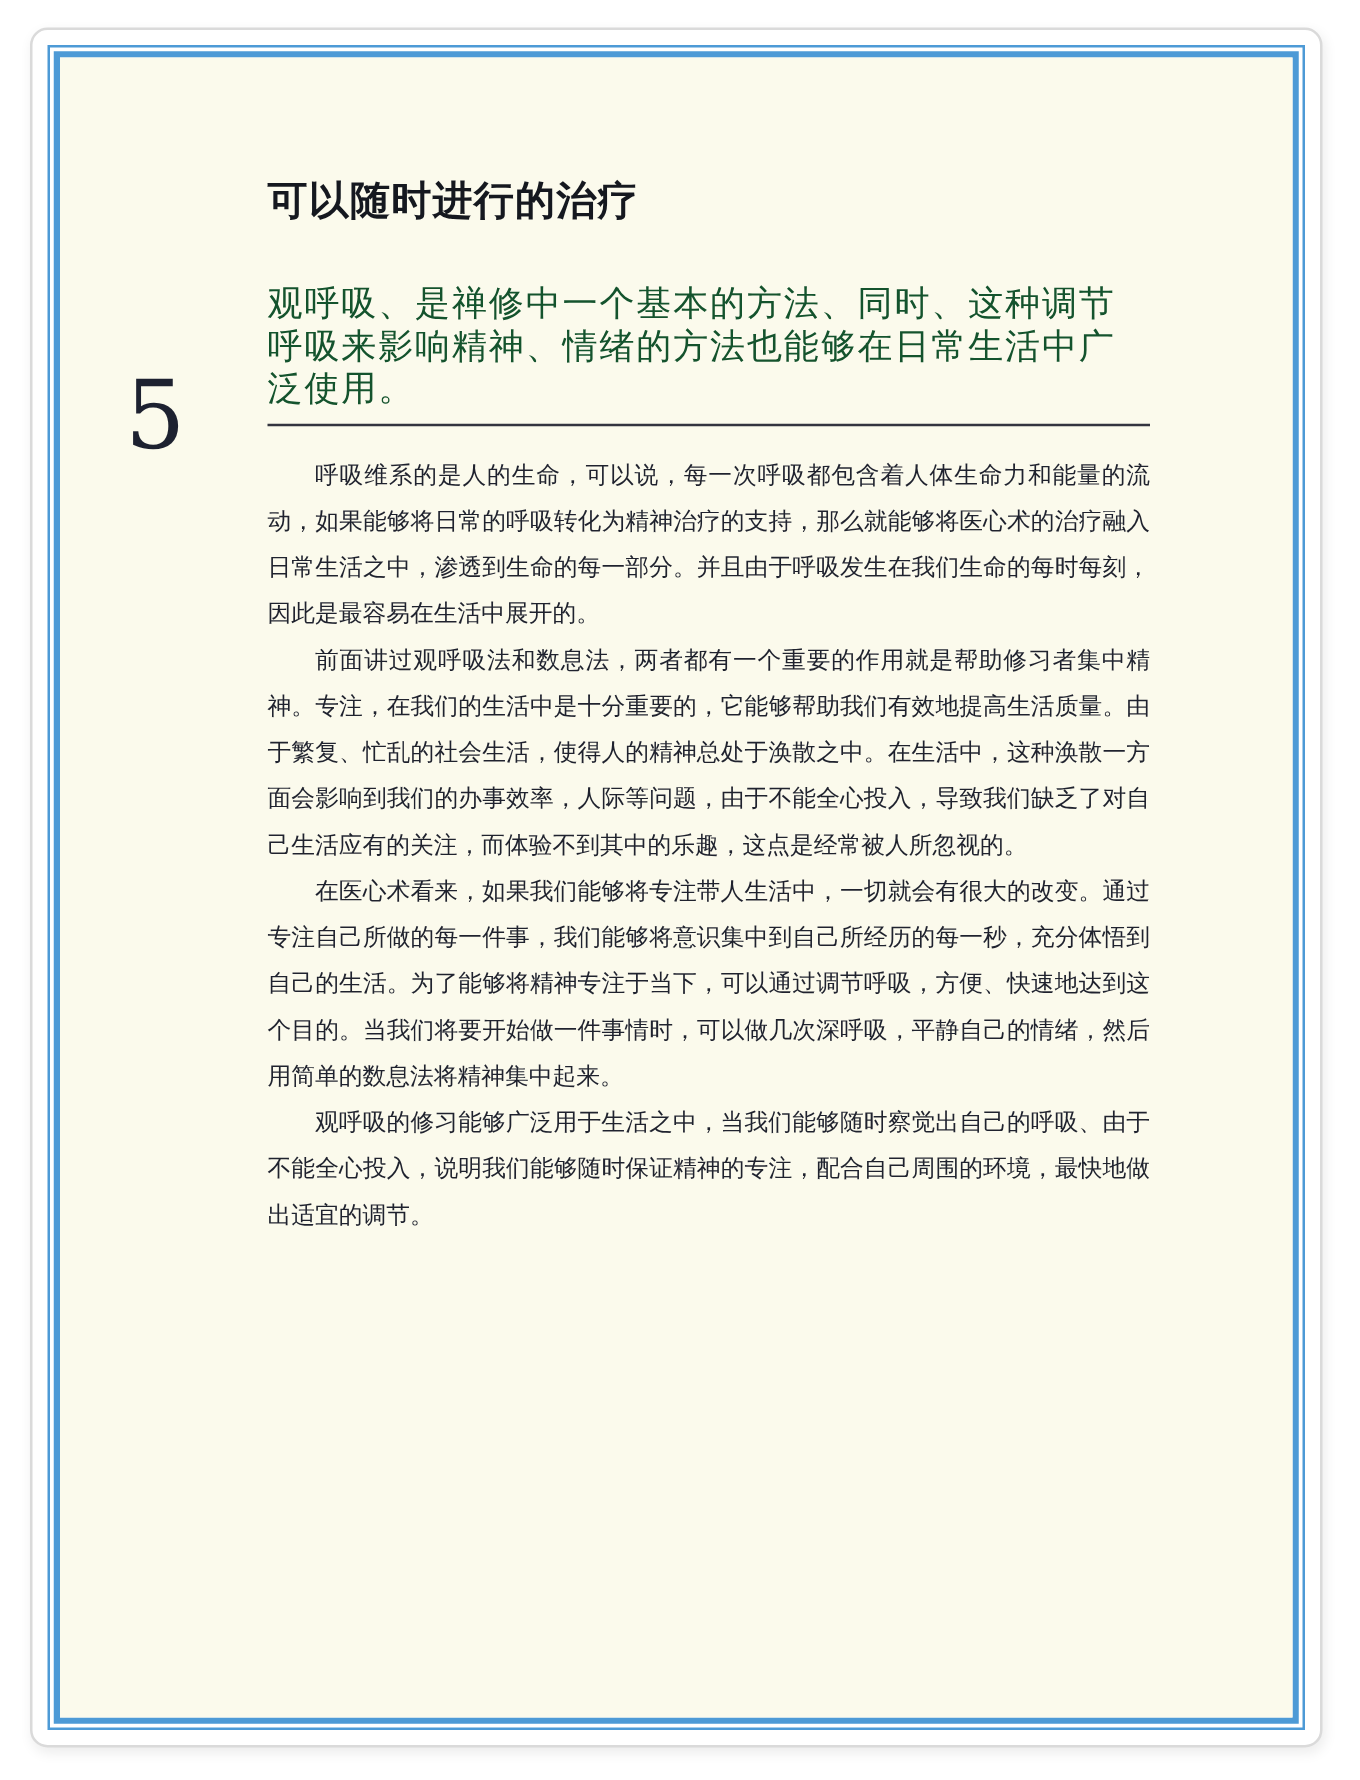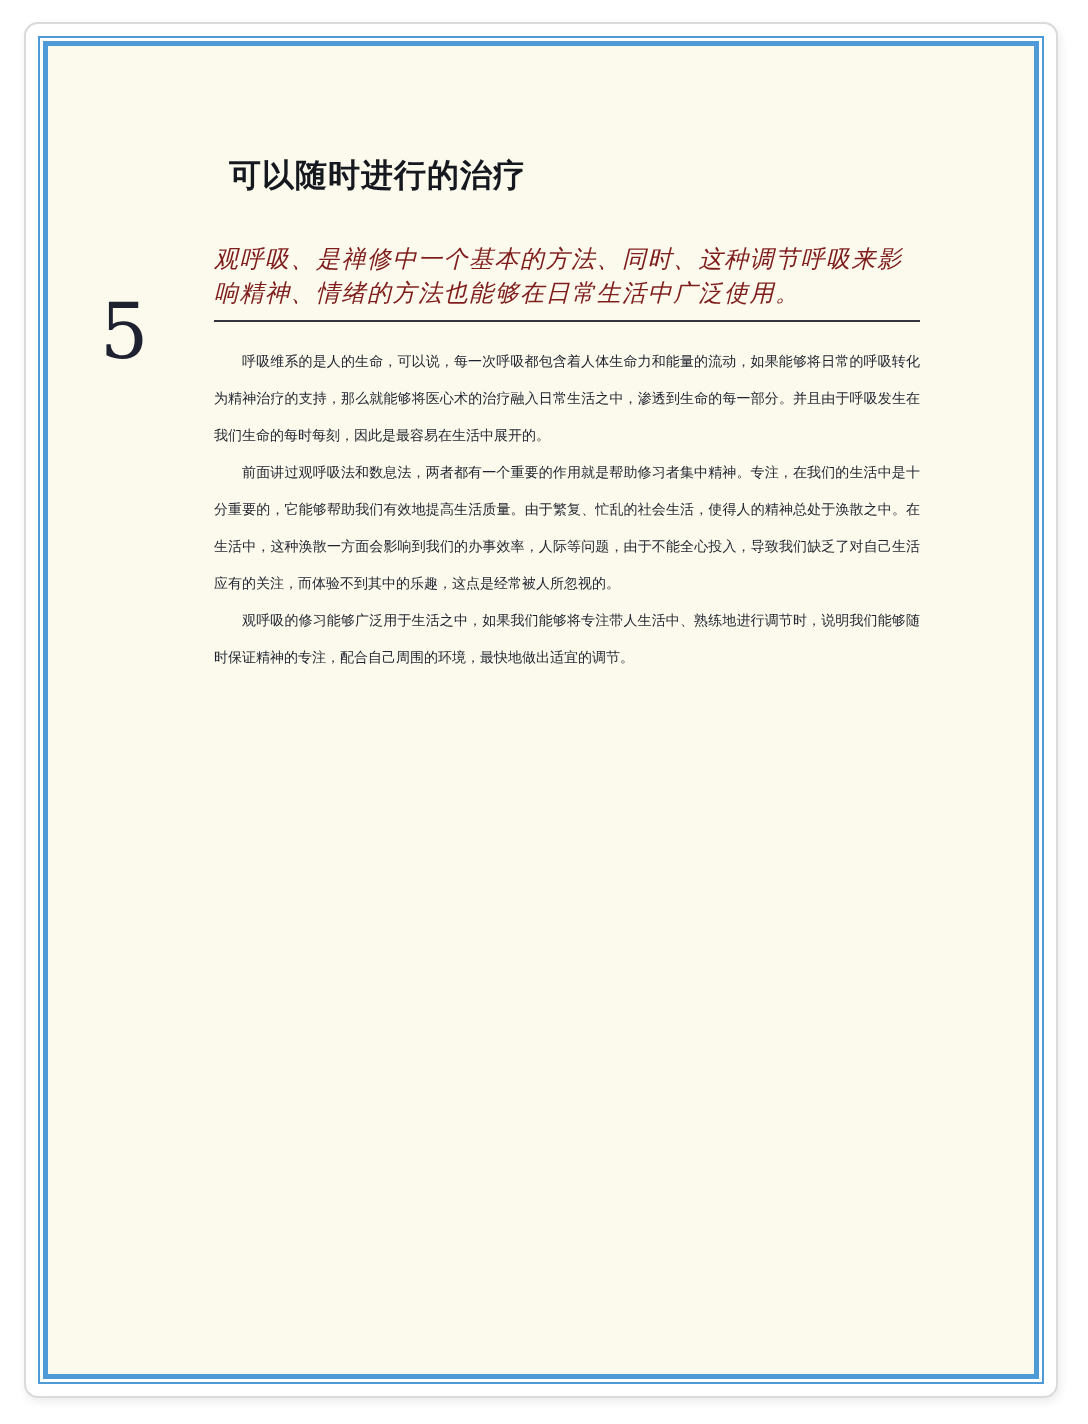--- a/index.html
+++ b/index.html
@@ -52,55 +52,54 @@
   .chapter-number {
     position: absolute;
     left: 52px;
     top: 248px;
     font-family: "DejaVu Serif", serif;
     font-size: 76px;
     line-height: 1;
     color: #1d2130;
   }
   .kicker {
-    margin: 15px;
+    margin: 0;
     font-family: "Liberation Sans", "DejaVu Sans", sans-serif;
     font-size: 32px;
     font-weight: bold;
     color: #15181f;
     letter-spacing: 1px;
   }
   .title {
     margin: 10px 0 0 0;
     font-family: "Liberation Serif", "DejaVu Serif", serif;
     font-size: 58px;
     font-weight: 900;
     color: #15181f;
     letter-spacing: 4px;
     line-height: 1;
   }
   .intro {
     margin: 44px 0 0 0;
     width: 706px;
-    font-size: 24px;
+    font-size: 28px;
     line-height: 34px;
-    color: #7f1d1d;
-    font-style: italic;
+    color: #14532d;
     letter-spacing: 1.5px;
   }
   .rule {
     margin-top: 10px;
     width: 706px;
     height: 0;
     border-top: 2px solid #33343f;
   }
   .body-text {
     margin-top: 21px;
     width: 706px;
-    font-size: 14px;
+    font-size: 19px;
     line-height: 37px;
     color: #1f222e;
     text-align: justify;
   }
   .body-text p {
     margin: 0;
     text-indent: 2em;
   }
 </style>
 </head>
@@ -116,19 +115,20 @@
         <h2 class="kicker">可以随时进行的治疗</h2>
 
 
         <p class="intro">观呼吸、是禅修中一个基本的方法、同时、这种调节呼吸来影响精神、情绪的方法也能够在日常生活中广泛使用。</p>
 
         <div class="rule"></div>
 
         <div class="body-text">
           <p>呼吸维系的是人的生命，可以说，每一次呼吸都包含着人体生命力和能量的流动，如果能够将日常的呼吸转化为精神治疗的支持，那么就能够将医心术的治疗融入日常生活之中，渗透到生命的每一部分。并且由于呼吸发生在我们生命的每时每刻，因此是最容易在生活中展开的。</p>
           <p>前面讲过观呼吸法和数息法，两者都有一个重要的作用就是帮助修习者集中精神。专注，在我们的生活中是十分重要的，它能够帮助我们有效地提高生活质量。由于繁复、忙乱的社会生活，使得人的精神总处于涣散之中。在生活中，这种涣散一方面会影响到我们的办事效率，人际等问题，由于不能全心投入，导致我们缺乏了对自己生活应有的关注，而体验不到其中的乐趣，这点是经常被人所忽视的。</p>
-          <p>观呼吸的修习能够广泛用于生活之中，如果我们能够将专注带人生活中、熟练地进行调节时，说明我们能够随时保证精神的专注，配合自己周围的环境，最快地做出适宜的调节。</p>
+          <p>在医心术看来，如果我们能够将专注带人生活中，一切就会有很大的改变。通过专注自己所做的每一件事，我们能够将意识集中到自己所经历的每一秒，充分体悟到自己的生活。为了能够将精神专注于当下，可以通过调节呼吸，方便、快速地达到这个目的。当我们将要开始做一件事情时，可以做几次深呼吸，平静自己的情绪，然后用简单的数息法将精神集中起来。</p>
+          <p>观呼吸的修习能够广泛用于生活之中，当我们能够随时察觉出自己的呼吸、由于不能全心投入，说明我们能够随时保证精神的专注，配合自己周围的环境，最快地做出适宜的调节。</p>
         </div>
 
       </div>
     </div>
   </div>
 </div>
 
 </body></html>

